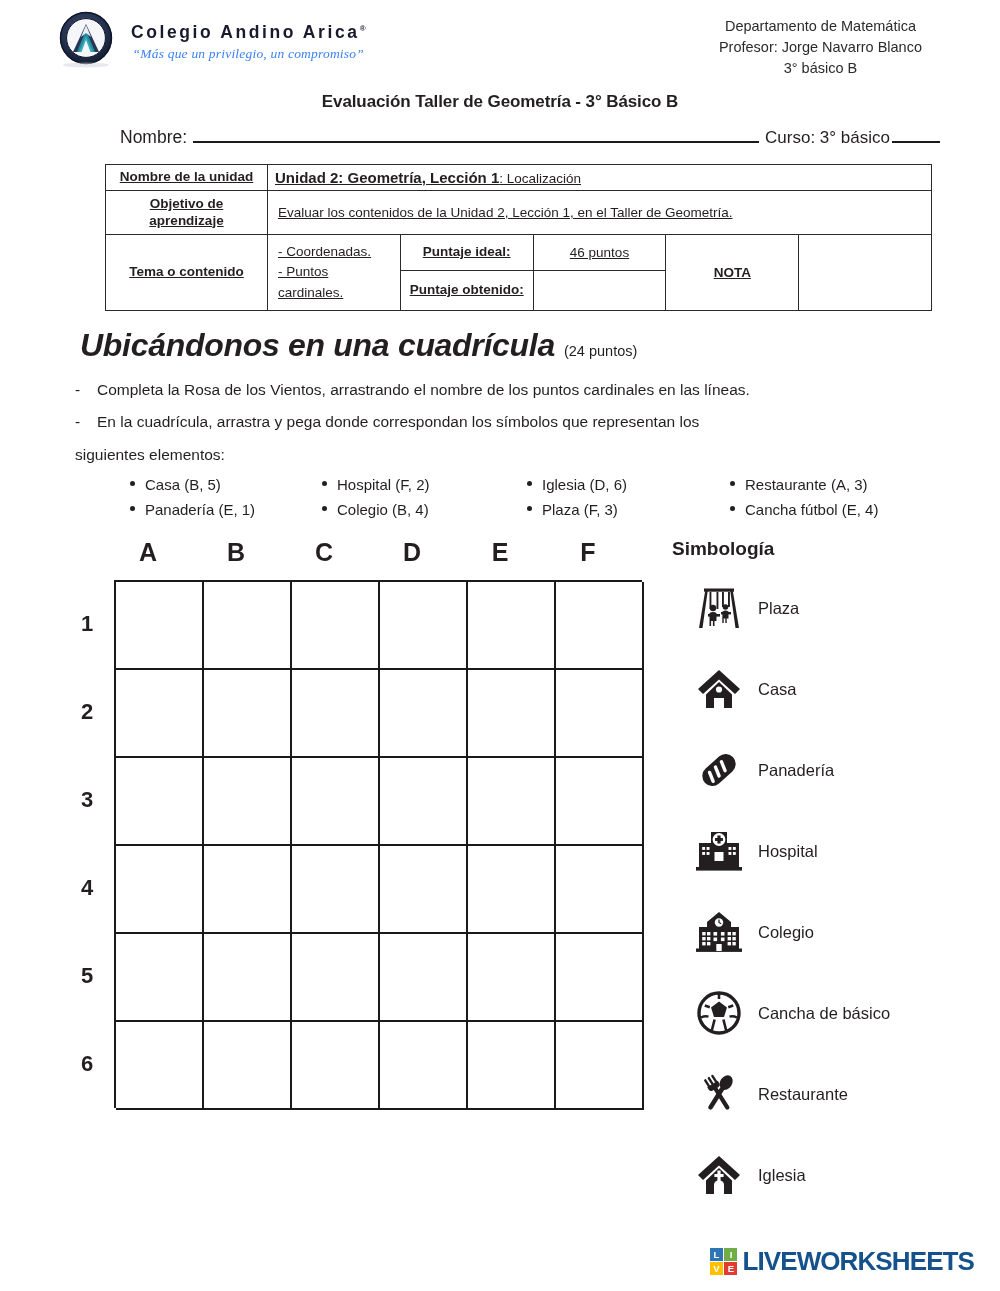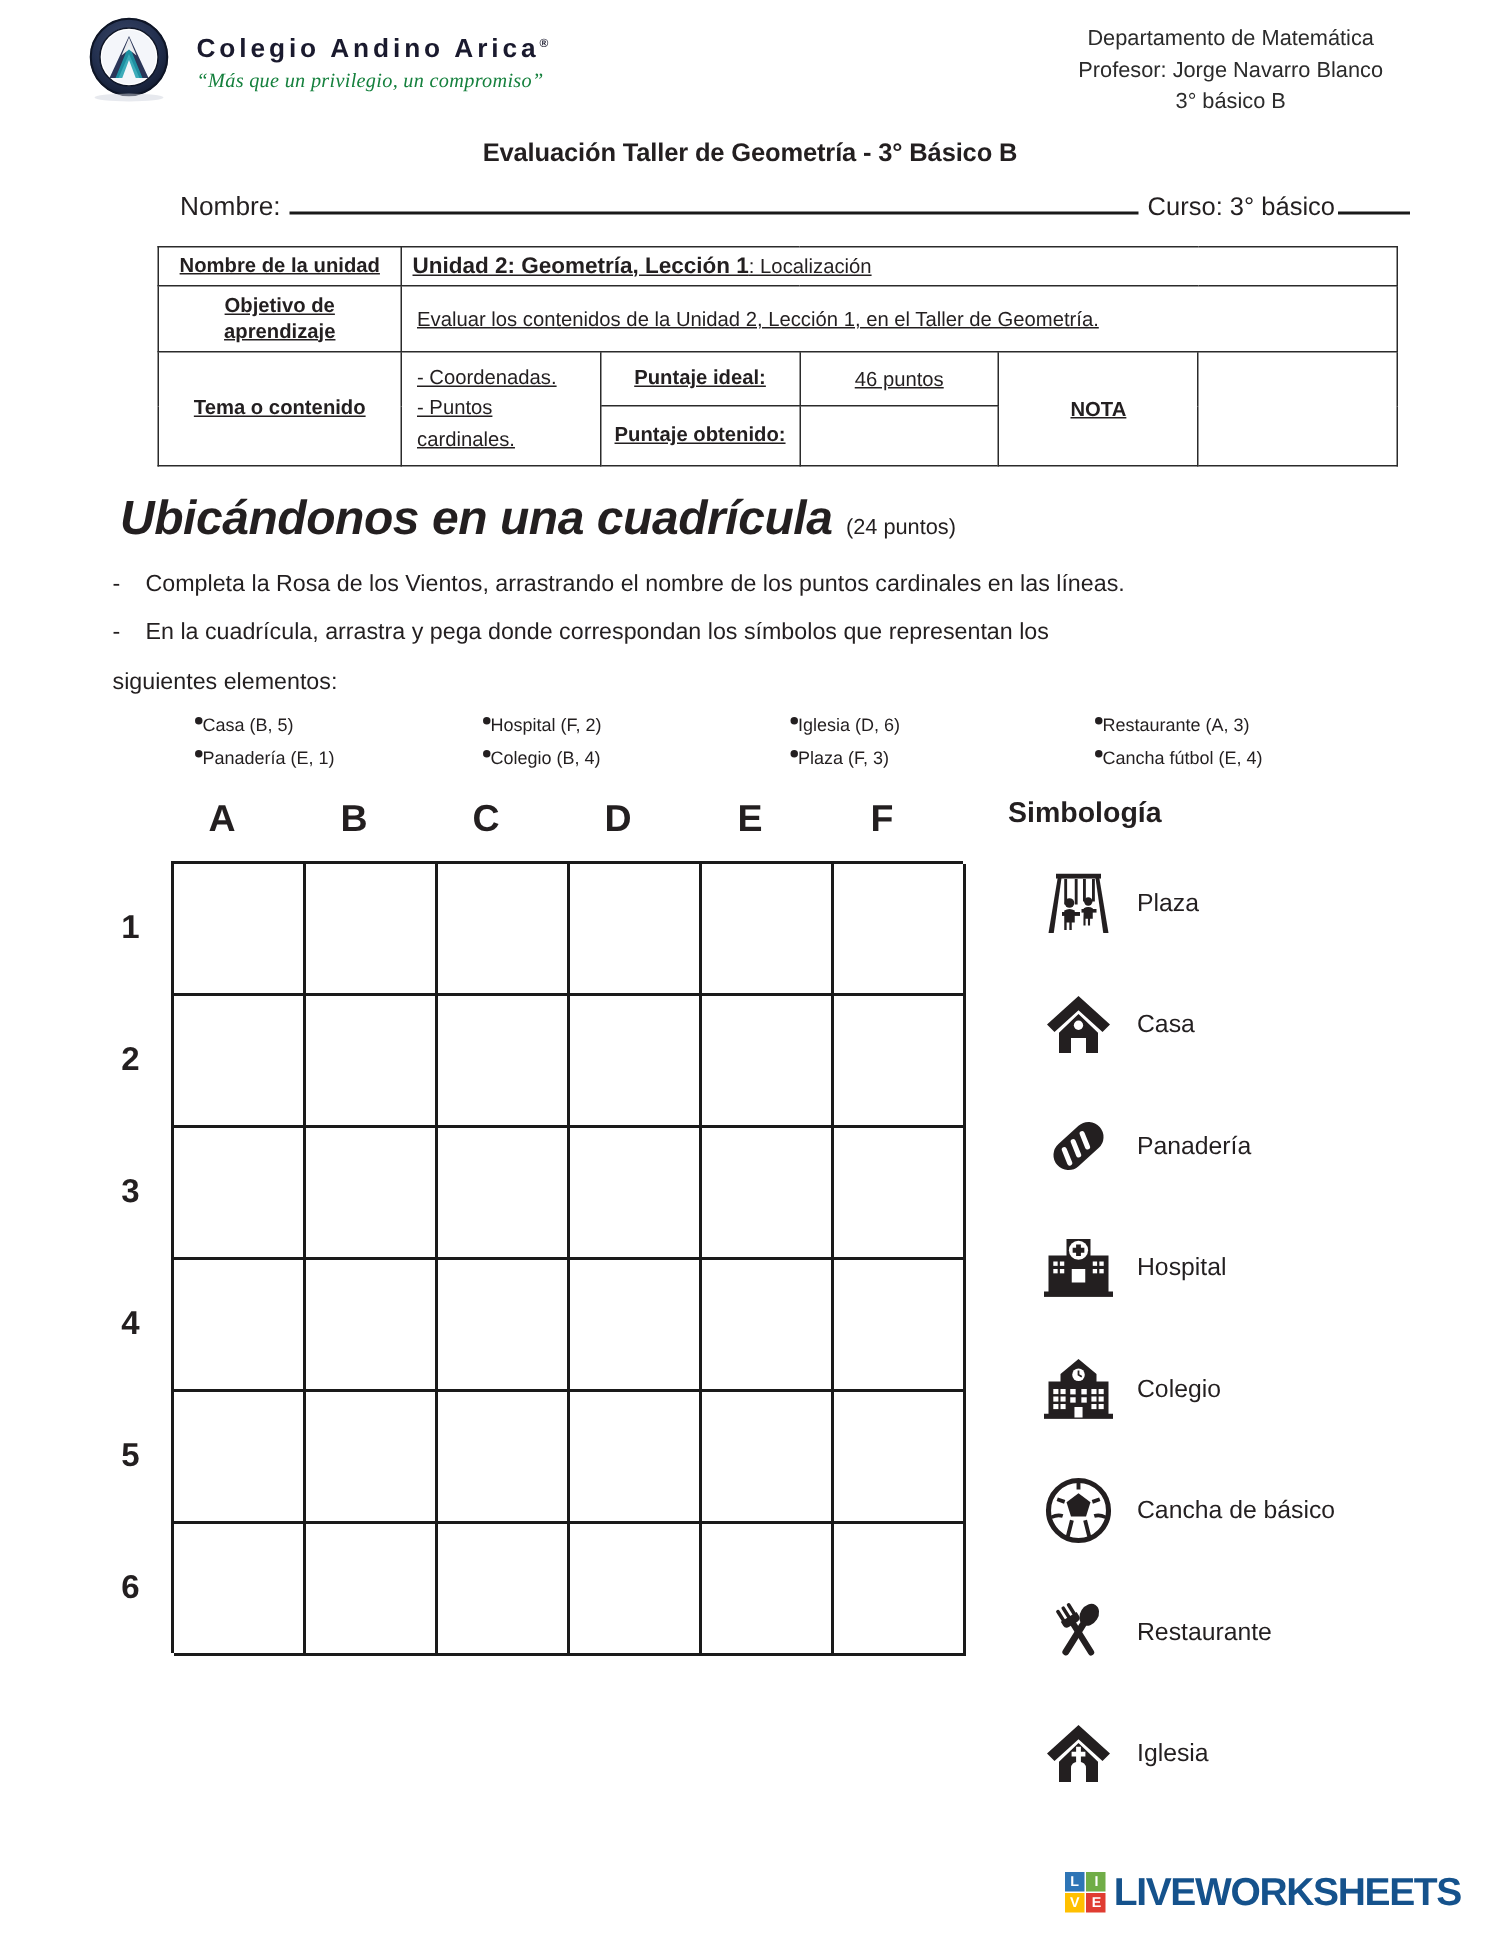--- a/index.html
+++ b/index.html
@@ -16,34 +16,34 @@
 
   
   .header {
     display: flex;
     align-items: flex-start;
     padding: 8px 60px 0 55px;
     height: 86px;
   }
   .brand { display: flex; align-items: center; gap: 14px; }
   .brand-logo { width: 62px; height: 62px; flex: 0 0 62px; }
-  .brand-text { padding-top: 6px; }
+  .brand-text { padding-top: 6px; text-align: center; }
   .brand-name {
     font-size: 17.5px;
     font-weight: bold;
     letter-spacing: 2.6px;
     color: #1a1a2e;
     white-space: nowrap;
   }
   .brand-name sup { font-size: 8px; letter-spacing: 0; vertical-align: super; }
   .brand-motto {
     font-family: "Liberation Serif", serif;
     font-style: italic;
     font-size: 13.5px;
-    color: #15803d;
+    color: #3b82f6;
     margin-top: 3px;
     letter-spacing: 0.2px;
   }
   .dept {
     margin-left: auto;
     text-align: center;
     font-size: 14.5px;
     line-height: 1.45;
     color: #2b2b2b;
     padding-top: 8px;
@@ -136,21 +136,22 @@
   
   .bullets {
     display: grid;
     grid-template-columns: 192px 205px 203px 1fr;
     padding: 10px 0 0 130px;
     row-gap: 8px;
   }
   .bullet {
     display: flex;
     align-items: baseline;
-    font-size: 12px;
+    gap: 10px;
+    font-size: 15px;
   }
   .bullet .dot {
     width: 5px; height: 5px;
     background: #231f20;
     border-radius: 50%;
     flex: 0 0 5px;
     position: relative;
     top: -4px;
   }
 

